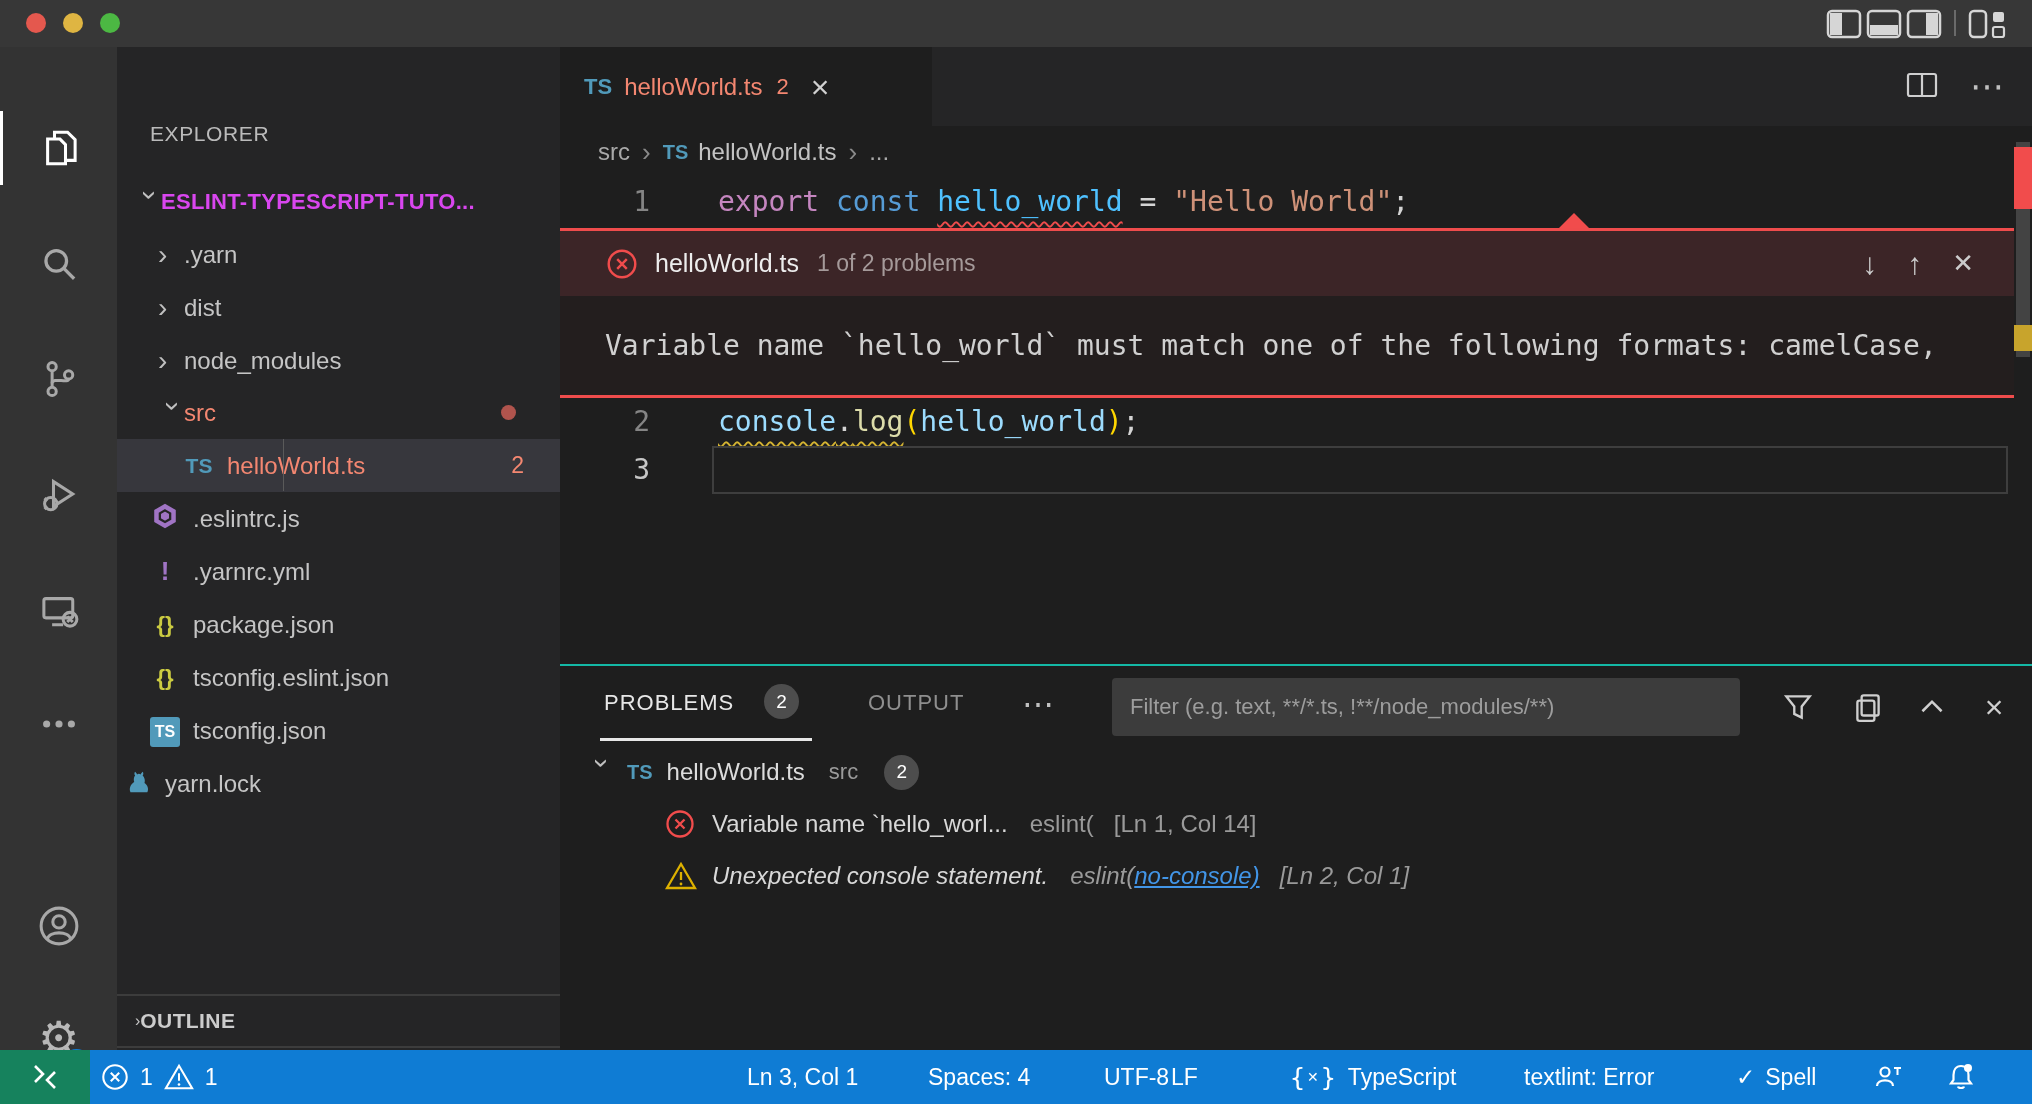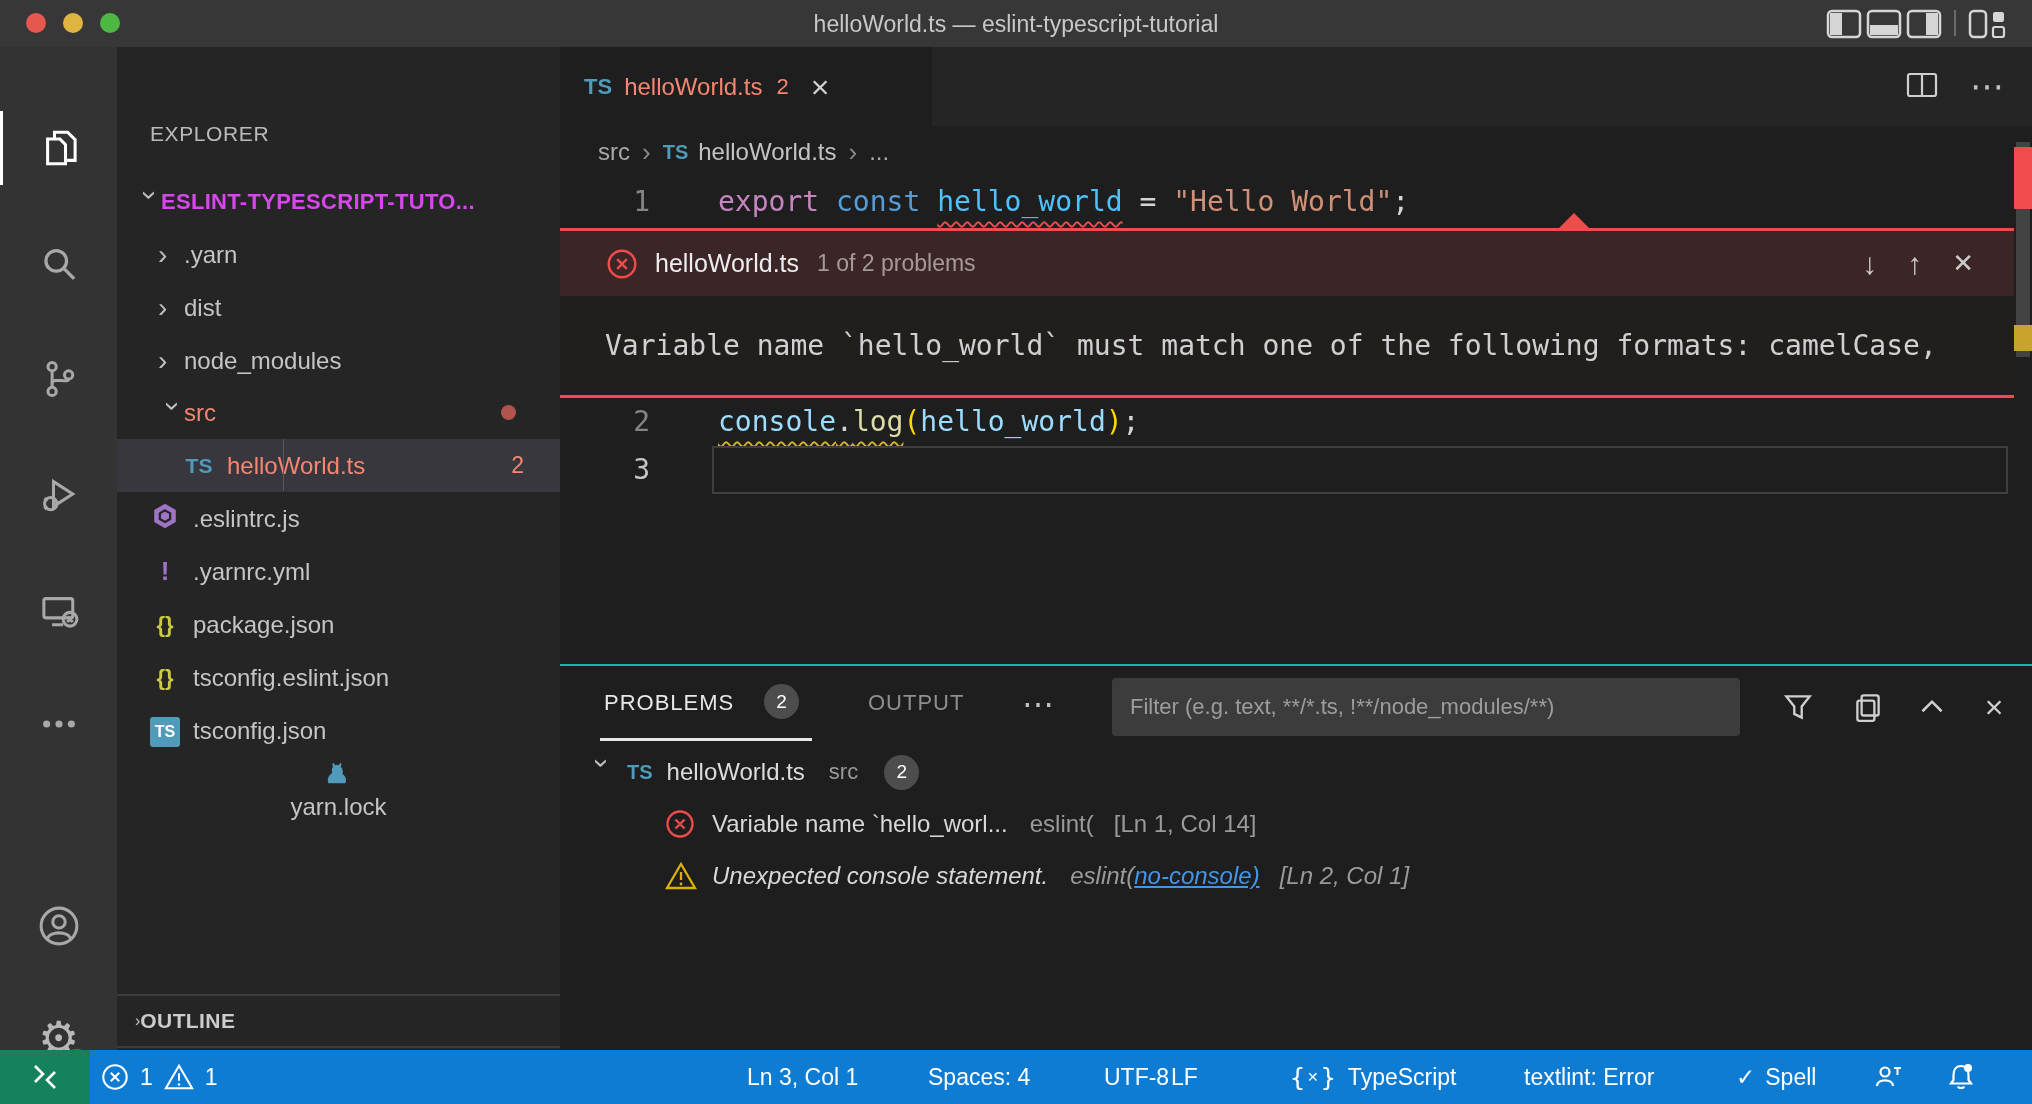--- a/index.html
+++ b/index.html
@@ -100,21 +100,20 @@
 </style>
 </head>
 <body>
 
 <div class="screen">
 
   <div class="titlebar">
     <div class="tl" style="left:26px; background:#e4584e;"></div>
     <div class="tl" style="left:63px; background:#dfb542;"></div>
     <div class="tl" style="left:100px; background:#4cb843;"></div>
-    <div class="title-text">helloWorld.ts — eslint-typescript-tutorial</div>
 
     <div class="winicon" style="left:1826px;">
       <svg width="36" height="30" viewBox="0 0 36 30">
           <rect x="2" y="2" width="32" height="26" rx="4" fill="none" stroke="#d6d6d6" stroke-width="2.5"></rect>
           <rect x="4" y="4" width="12" height="22" fill="#d6d6d6"></rect>
         </svg>
     </div>
     <div class="winicon" style="left:1866px;">
       <svg width="36" height="30" viewBox="0 0 36 30">
           <rect x="2" y="2" width="32" height="26" rx="4" fill="none" stroke="#d6d6d6" stroke-width="2.5"></rect>
@@ -248,21 +247,21 @@
       <span>package.json</span>
     </div>
     <div class="srow" style="top:604px; padding-left:28px;">
       <span class="file-ico braces-ico">{}</span>
       <span>tsconfig.eslint.json</span>
     </div>
     <div class="srow" style="top:657px; padding-left:28px;">
       <span class="file-ico"><span class="ts-square">TS</span></span>
       <span>tsconfig.json</span>
     </div>
-    <div class="srow" style="top:710px; flex-direction:column;">
+    <div class="srow" style="top:710px; ">
       <span class="file-ico">
         <svg width="30" height="30" viewBox="0 0 32 32" fill="#519aba">
             <path d="M9 28 c-2-5 1-9 4-11 c-1-3 0-6 1-7 c-1-1-1-3 0-4 c1 1 2 2 2 3 c1-1 3-1 4 0 c0-1 1-2 2-3 c1 1 1 3 0 4 c2 2 3 5 2 8 c3 2 5 6 3 10 z"></path>
           </svg>
       </span>
       <span>yarn.lock</span>
     </div>
 
     <div class="section-row" style="top:947px; padding-left:18px;">
       <span class="twist">›</span>

